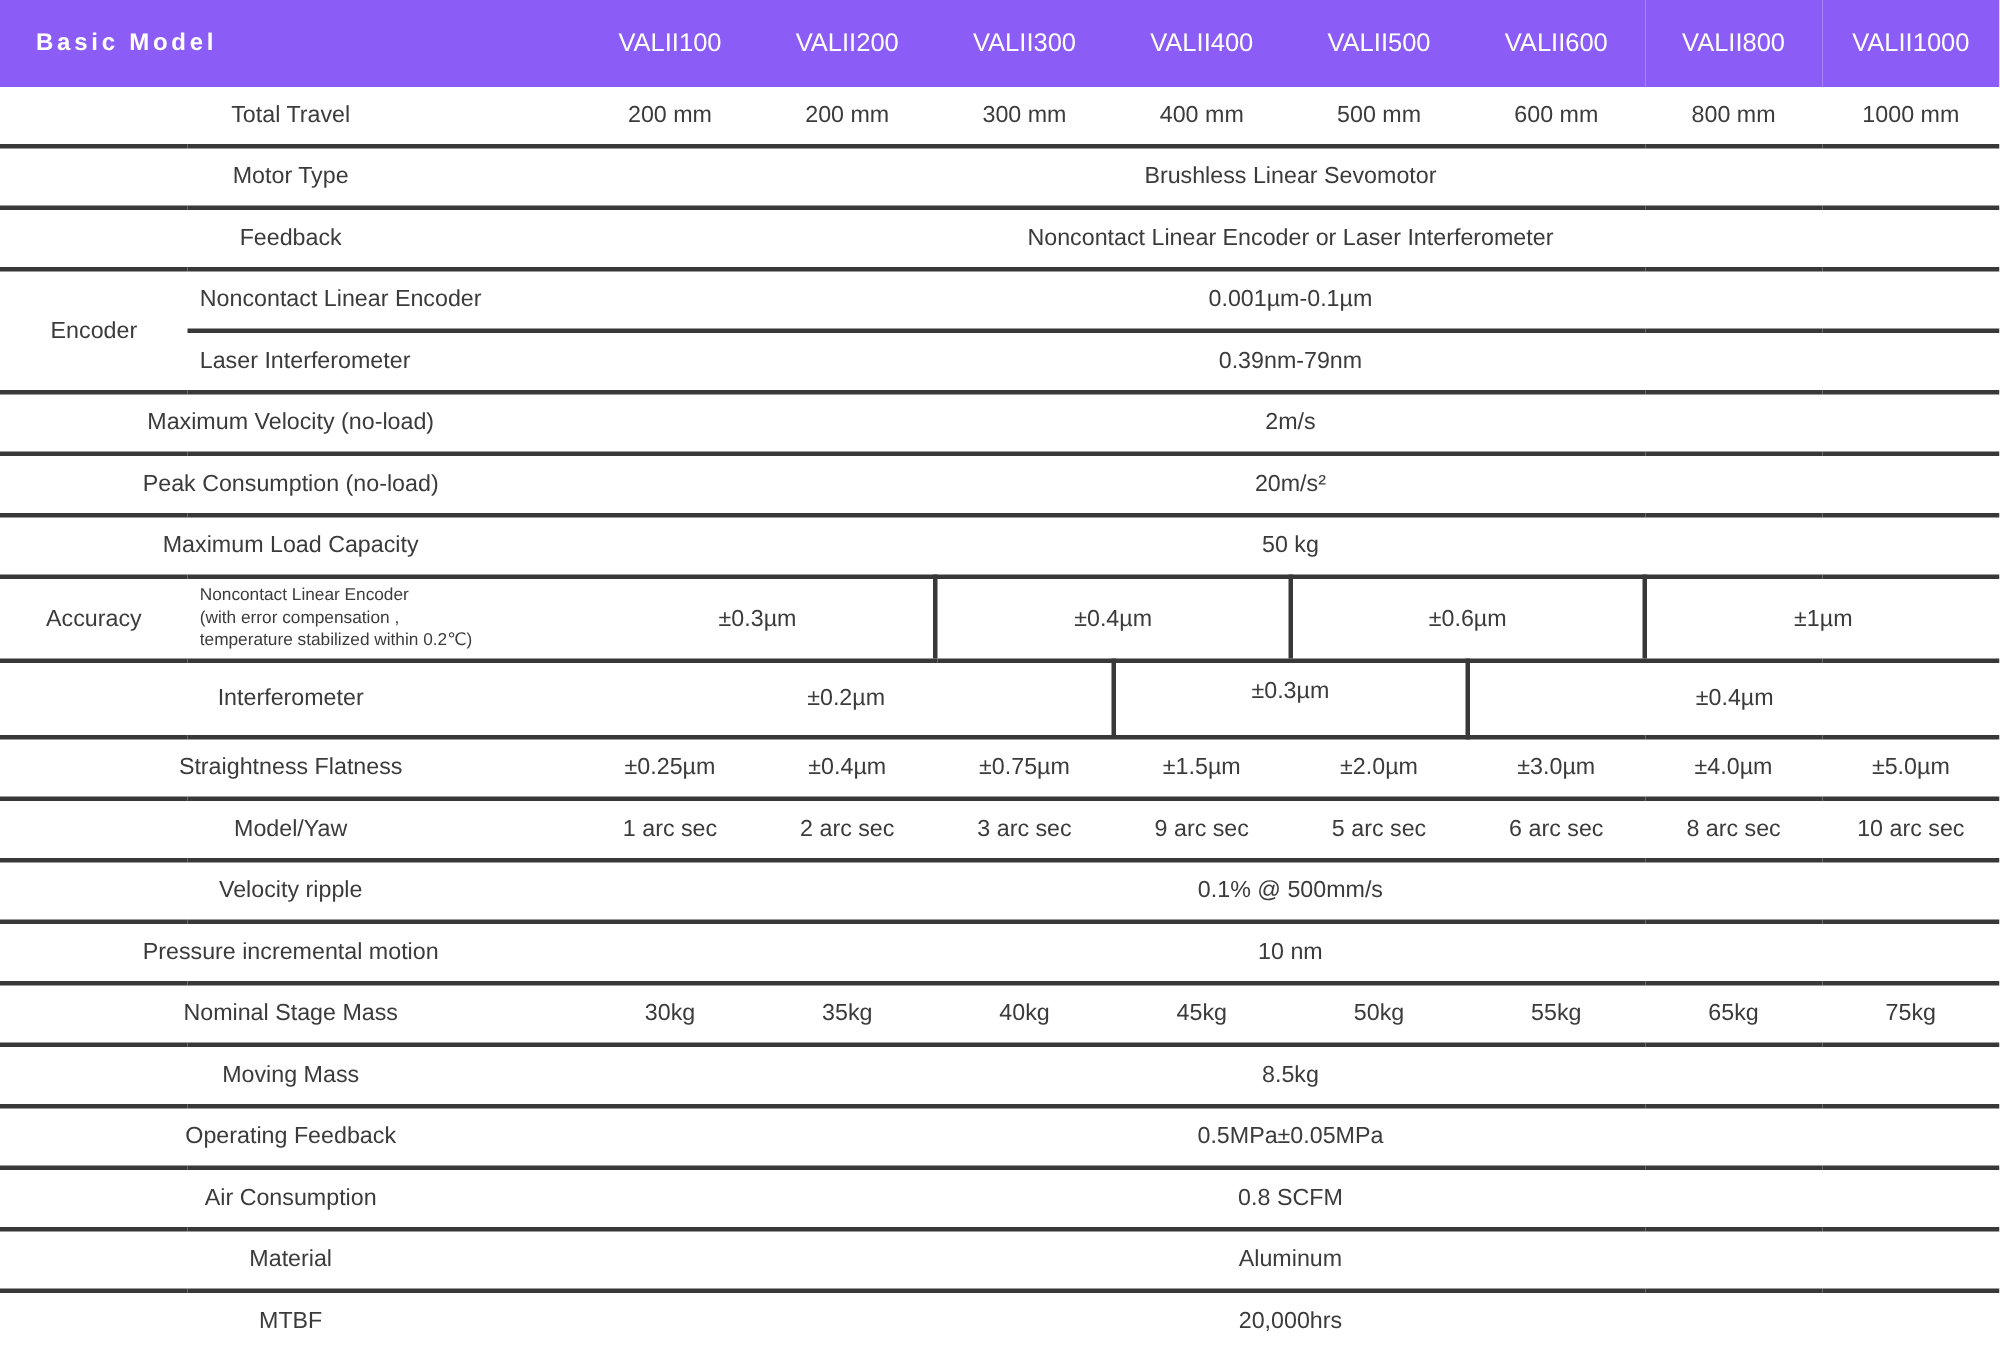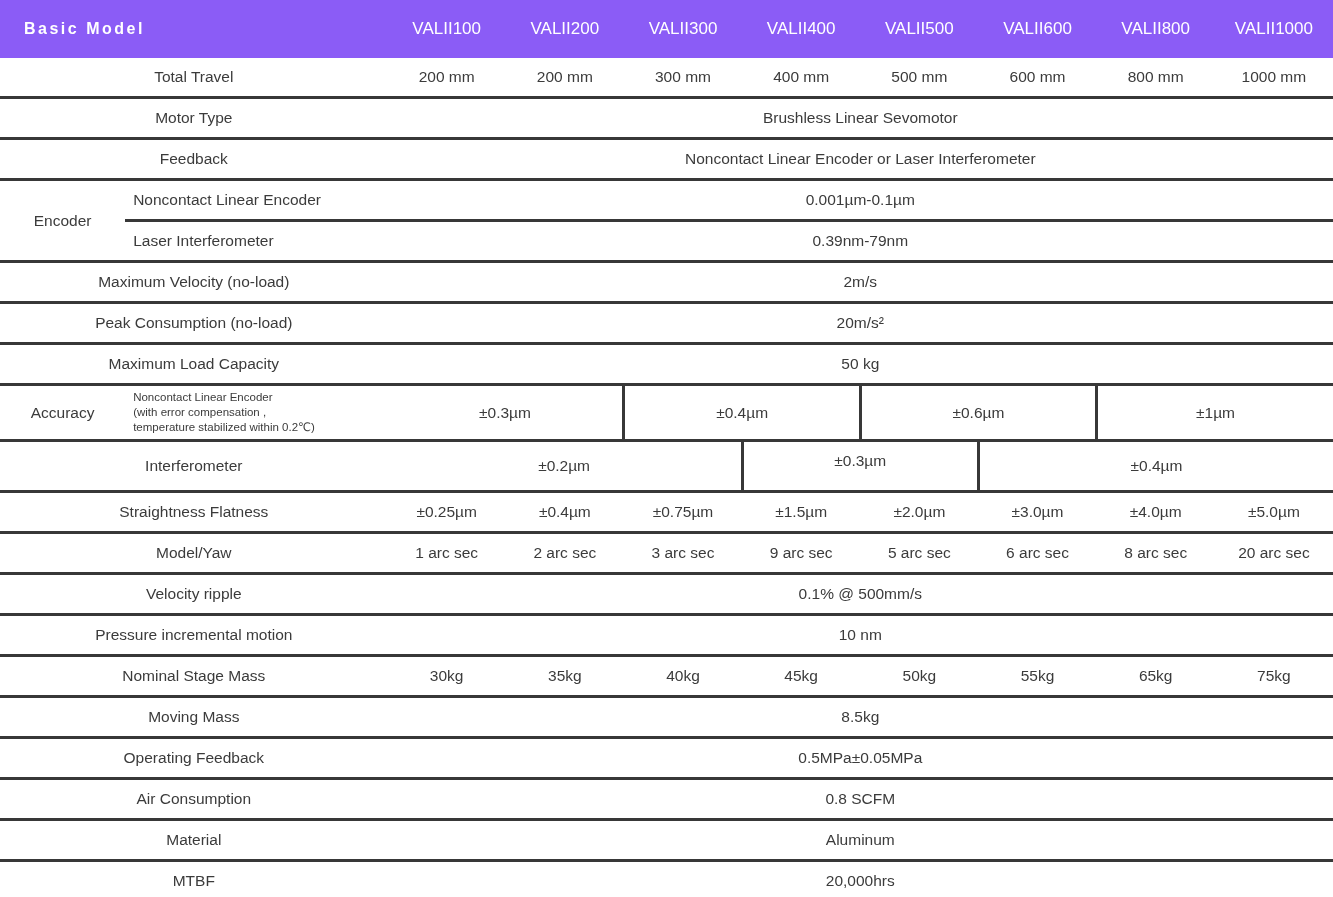--- a/index.html
+++ b/index.html
@@ -179,21 +179,21 @@
 
   <tr>
     <td class="label" colspan="2">Model/Yaw</td>
     <td class="val">1 arc sec</td>
     <td class="val">2 arc sec</td>
     <td class="val">3 arc sec</td>
     <td class="val">9 arc sec</td>
     <td class="val">5 arc sec</td>
     <td class="val">6 arc sec</td>
     <td class="val">8 arc sec</td>
-    <td class="val">20 arc sec</td>
+    <td class="val">10 arc sec</td>
   </tr>
 
   <tr>
     <td class="label" colspan="2">Velocity ripple</td>
     <td class="val" colspan="8">0.1% @ 500mm/s</td>
   </tr>
 
   <tr>
     <td class="label" colspan="2">Pressure incremental motion</td>
     <td class="val" colspan="8">10 nm</td>

